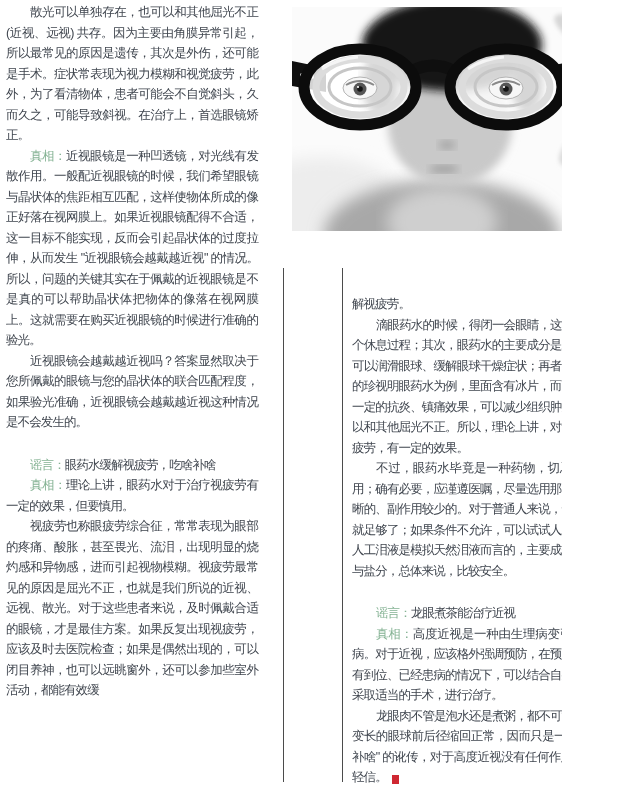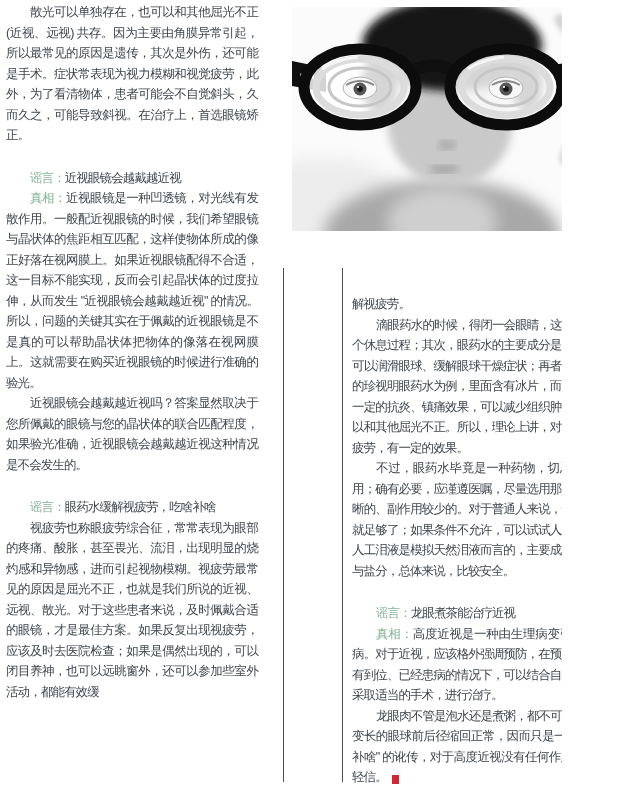--- a/index.html
+++ b/index.html
@@ -114,24 +114,24 @@
         </g>
       </g>
     </svg>
   </figure>
 
   <div class="vrule vrule-a"></div>
   <div class="vrule vrule-b"></div>
 
   <div class="col col-left" id="col-left">
       <p class="body"><span>散光可以单独存在，也可以和其他屈光不正 (近视、远视) 共存。因为主要由角膜异常引起，所以最常见的原因是遗传，其次是外伤，还可能是手术。症状常表现为视力模糊和视觉疲劳，此外，为了看清物体，患者可能会不自觉斜头，久而久之，可能导致斜视。在治疗上，首选眼镜矫正。</span></p>
-      <p class="rumor"><span class="label">谣言：</span><span>近视眼镜会越戴越近视</span></p>
       <p class="truth"><span class="label">真相：</span><span>近视眼镜是一种凹透镜，对光线有发散作用。一般配近视眼镜的时候，我们希望眼镜与晶状体的焦距相互匹配，这样使物体所成的像正好落在视网膜上。如果近视眼镜配得不合适，这一目标不能实现，反而会引起晶状体的过度拉伸，从而发生 "近视眼镜会越戴越近视" 的情况。所以，问题的关键其实在于佩戴的近视眼镜是不是真的可以帮助晶状体把物体的像落在视网膜上。这就需要在购买近视眼镜的时候进行准确的验光。</span></p>
       <p class="body"><span>近视眼镜会越戴越近视吗？答案显然取决于您所佩戴的眼镜与您的晶状体的联合匹配程度，如果验光准确，近视眼镜会越戴越近视这种情况是不会发生的。</span></p>
       <p class="rumor"><span class="label">谣言：</span><span>眼药水缓解视疲劳，吃啥补啥</span></p>
+      <p class="truth"><span class="label">真相：</span><span>理论上讲，眼药水对于治疗视疲劳有一定的效果，但要慎用。</span></p>
       <p class="body"><span>视疲劳也称眼疲劳综合征，常常表现为眼部的疼痛、酸胀，甚至畏光、流泪，出现明显的烧灼感和异物感，进而引起视物模糊。视疲劳最常见的原因是屈光不正，也就是我们所说的近视、远视、散光。对于这些患者来说，及时佩戴合适的眼镜，才是最佳方案。如果反复出现视疲劳，应该及时去医院检查；如果是偶然出现的，可以闭目养神，也可以远眺窗外，还可以参加些室外活动，都能有效缓</span></p>
     </div>
   <div class="col col-right" id="col-right">
       <p class="continuation"><span>解视疲劳。</span></p>
       <p class="body"><span>滴眼药水的时候，得闭一会眼睛，这本身就是个休息过程；其次，眼药水的主要成分是水，水分可以润滑眼球、缓解眼球干燥症状；再者，以常见的珍视明眼药水为例，里面含有冰片，而冰片具有一定的抗炎、镇痛效果，可以减少组织肿胀、也可以和其他屈光不正。所以，理论上讲，对于治疗视疲劳，有一定的效果。</span></p>
       <p class="body"><span>不过，眼药水毕竟是一种药物，切忌不要乱用；确有必要，应谨遵医嘱，尽量选用那些成分清晰的、副作用较少的。对于普通人来说，适当休息就足够了；如果条件不允许，可以试试人工泪液，人工泪液是模拟天然泪液而言的，主要成分是水分与盐分，总体来说，比较安全。</span></p>
       <p class="rumor"><span class="label">谣言：</span><span>龙眼煮茶能治疗近视</span></p>
       <p class="truth"><span class="label">真相：</span><span>高度近视是一种由生理病变引起的疾病。对于近视，应该格外强调预防，在预防工作没有到位、已经患病的情况下，可以结合自身条件，采取适当的手术，进行治疗。</span></p>
       <p class="body"><span>龙眼肉不管是泡水还是煮粥，都不可能将原本变长的眼球前后径缩回正常，因而只是一种 "吃啥补啥" 的讹传，对于高度近视没有任何作用，不可轻信。</span><span class="end-mark">s</span></p>
       <p class="source">来源 | 《蝌蚪五线谱网》</p>

